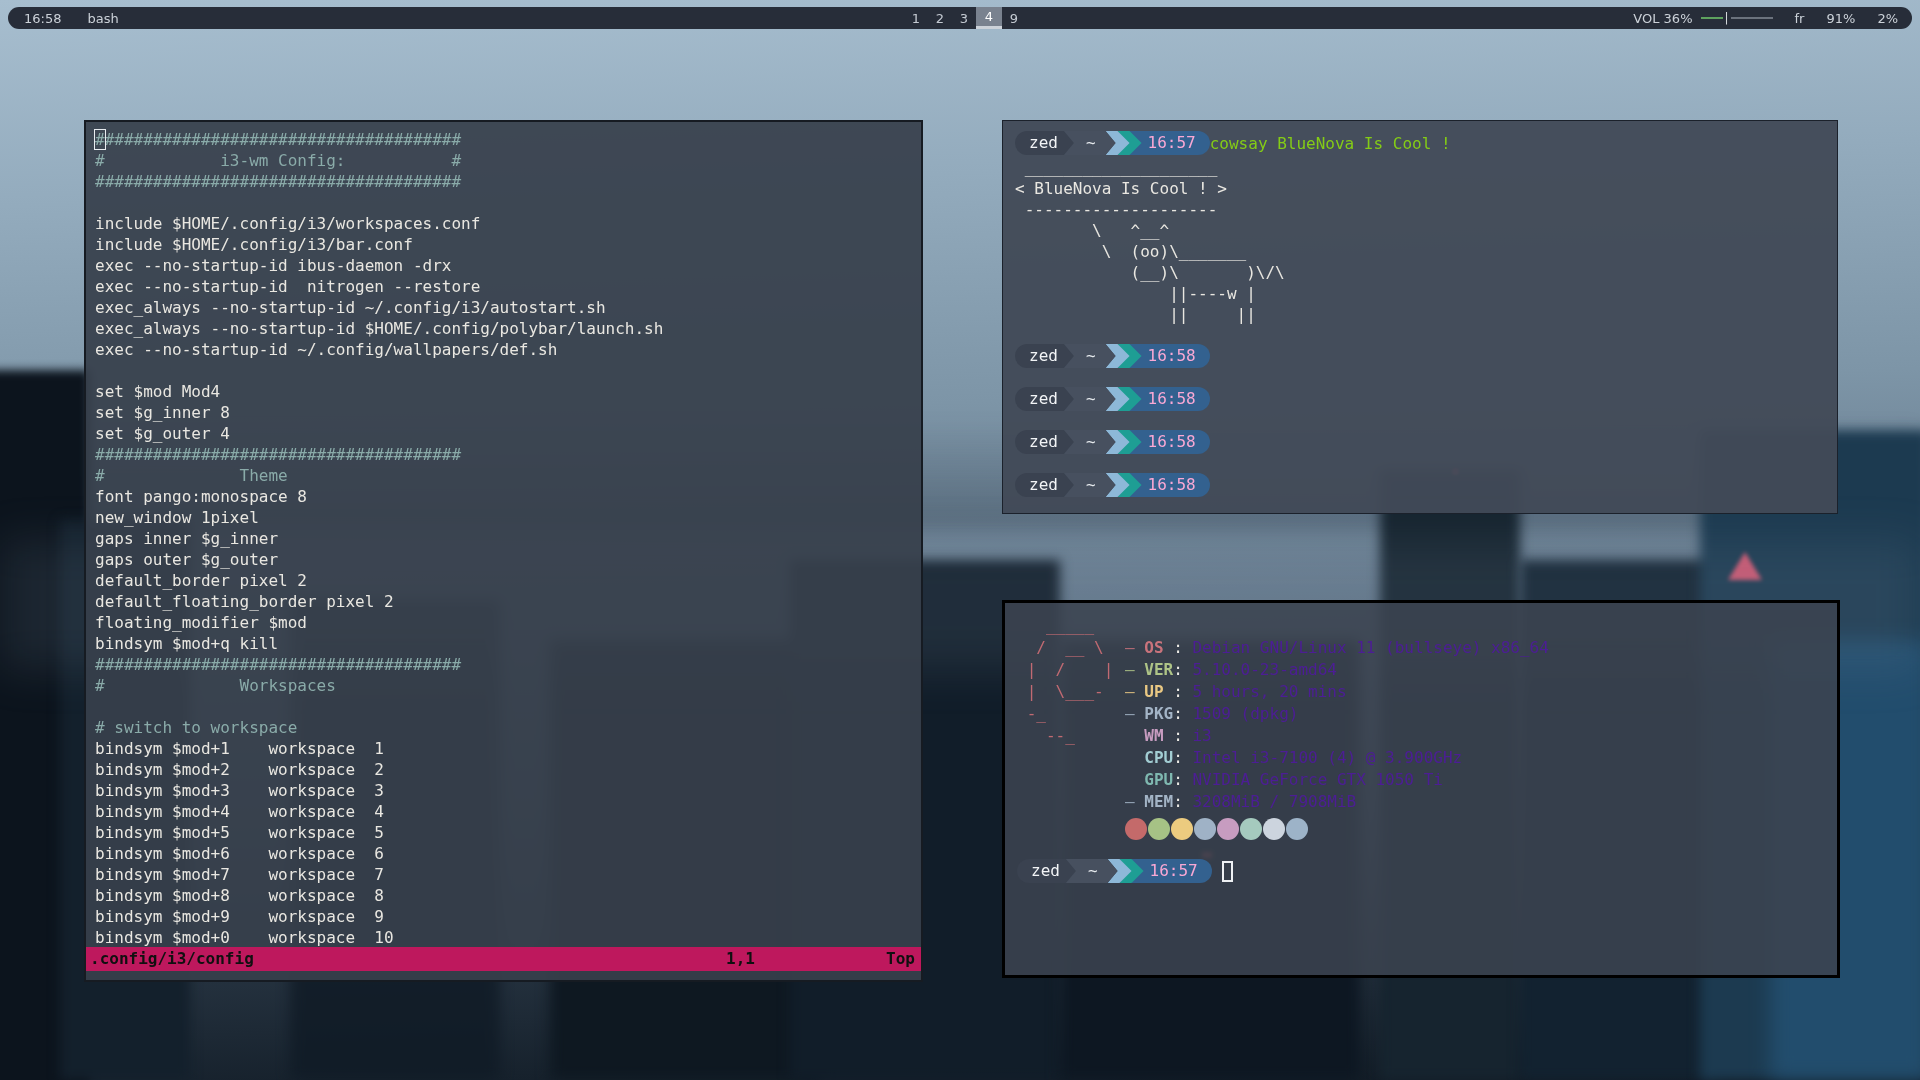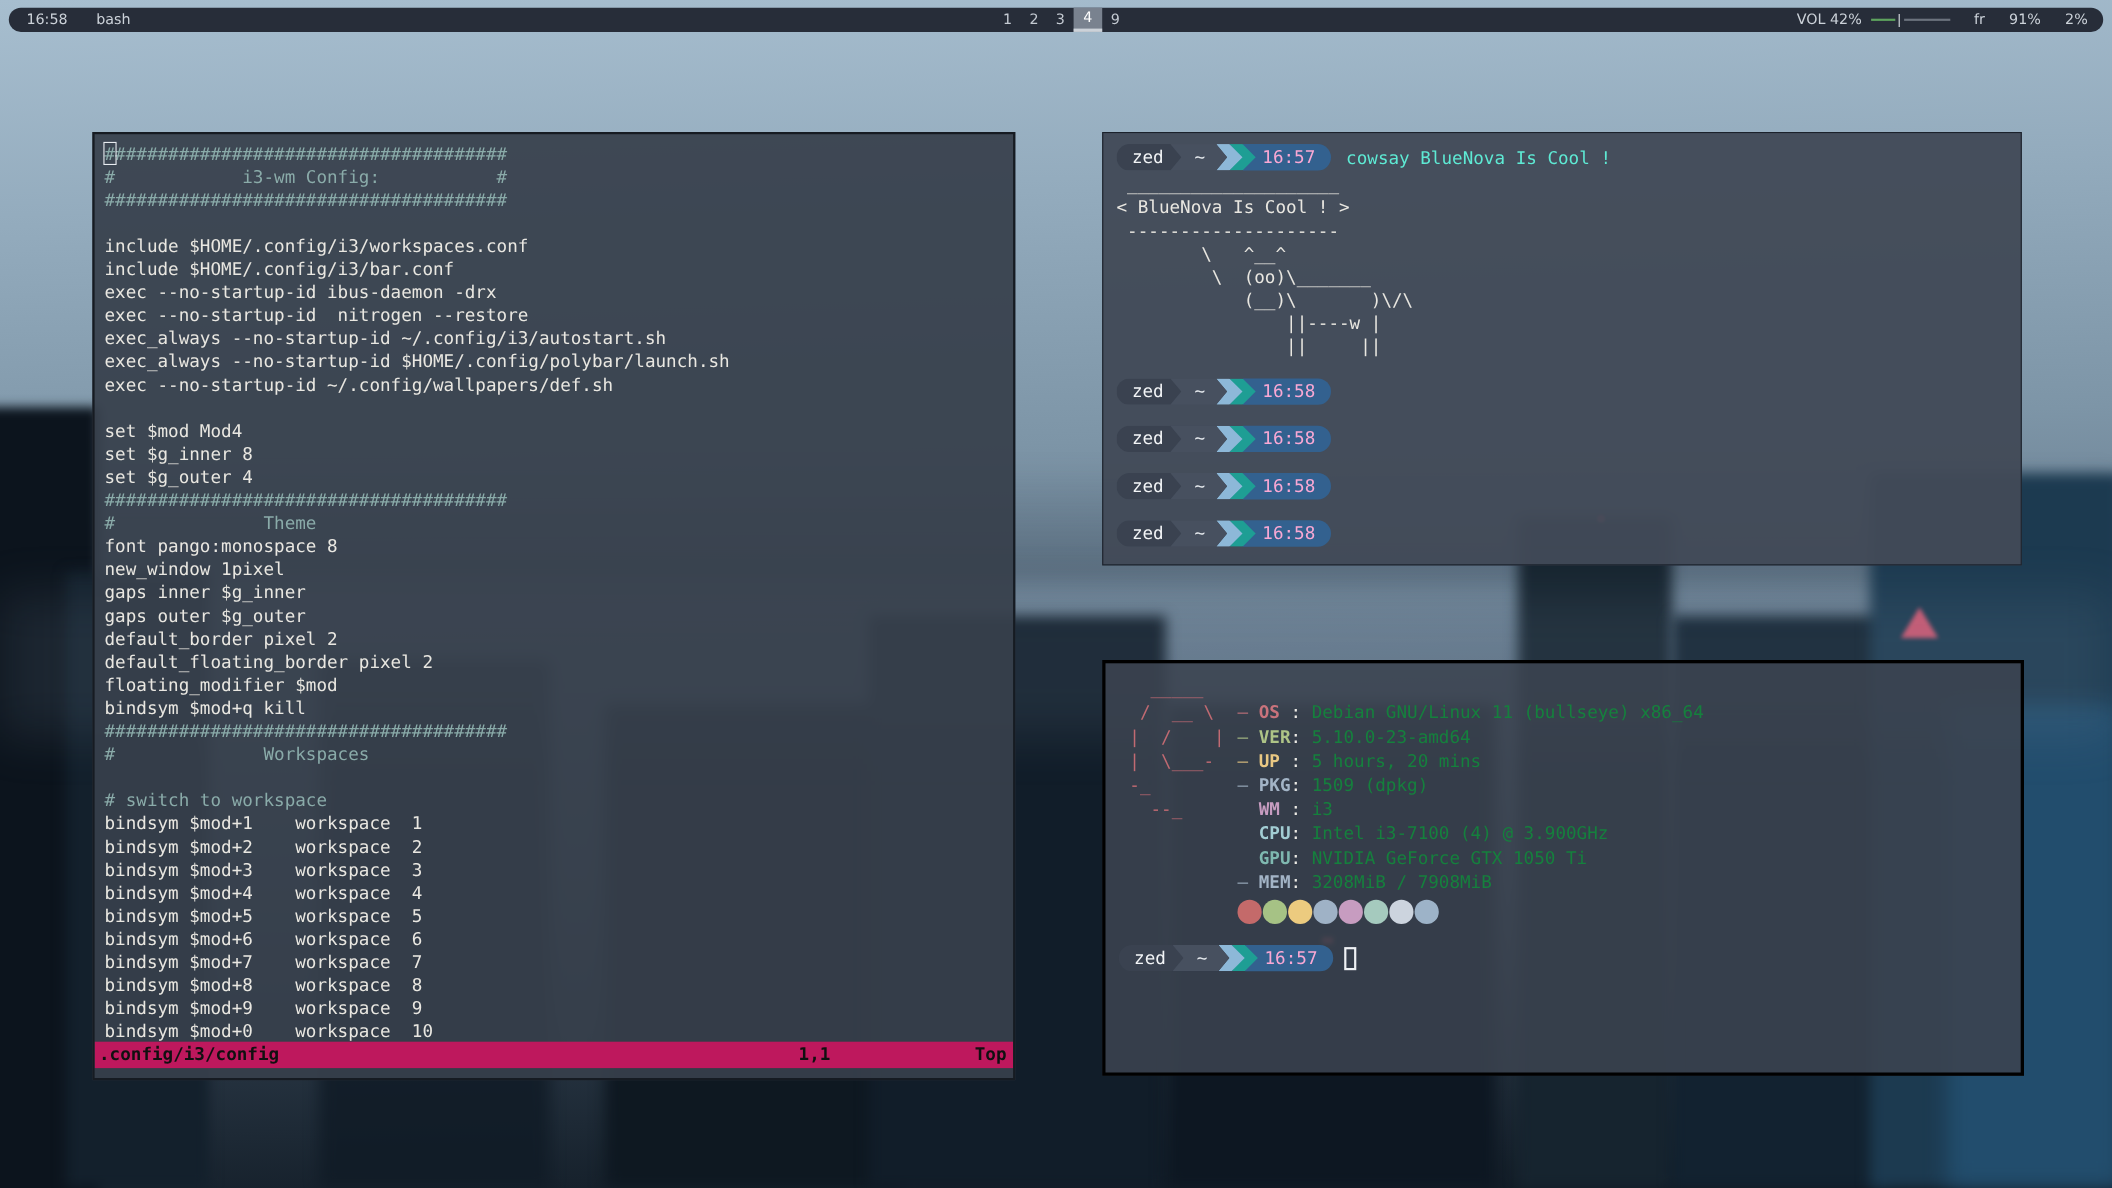--- a/index.html
+++ b/index.html
@@ -64,31 +64,31 @@
   .chev-light { background:var(--c-chl); z-index:3;
     clip-path:polygon(0 0,12px 0,100% 50%,12px 100%,0 100%,10px 50%); }
   .chev-teal { background:var(--c-cht); z-index:2;
     clip-path:polygon(0 0,12px 0,100% 50%,12px 100%,0 100%,10px 50%); }
   .seg-time { background:var(--c-time); border-radius:0 12px 12px 0; padding:0 14px 0 18px;
     position:relative; z-index:1; color:#f9a8d4; }
 
   
   .cw-body { padding:10px 12px; }
   .cw-row1 { display:flex; align-items:center; }
-  .cw-cmd { margin-left:14px; color:#5eead4; }
+  .cw-cmd { color:#84cc16; }
   .cw-art { line-height:21px; white-space:pre; color:#e9e7e1; margin-top:2px; }
   .cw-prompt { margin-top:19px; }
 
   
   .ft-body { padding:12px 12px 0 12px; }
   .ft-cols { display:flex; }
   .ft-art { width:108px; line-height:22px; white-space:pre; }
   .ft-info { margin-top:22px; line-height:22px; white-space:pre; }
   .ft-line .dash { opacity:.85; }
-  .ft-line .val { color:#15803d; }
+  .ft-line .val { color:#4c1d95; }
   .ft-line .sep { color:#edebe6; }
   .ft-dots { margin-top:4px; height:26px; }
   .dot { display:inline-block; width:22px; height:22px; border-radius:50%; margin-right:1px; vertical-align:middle; }
   .ft-prow { margin-top:16px; display:flex; align-items:center; }
   .hollow-cursor { display:inline-block; width:11px; height:21px; border:2px solid #eef1f4; margin-left:10px; }
 </style>
 </head>
 <body style="--c-user: #3a4250; --c-dir: #47505f; --c-chl: #8db8d8; --c-cht: #1e9e94; --c-time: #33618f;">
 
 <div class="wall">
@@ -116,21 +116,21 @@
   </div>
   <div class="tb-ws">
       <div class="ws">1</div>
       <div class="ws">2</div>
       <div class="ws">3</div>
       <div class="ws active">4</div>
       <div class="ws">9</div>
     </div>
   <div class="tb-right">
     <div class="vol-wrap">
-      <span>VOL 42%</span>
+      <span>VOL 36%</span>
       <span class="vol-bar">
         <span class="vol-fill"></span>
         <span class="vol-knob">|</span>
         <span class="vol-rest"></span>
       </span>
     </div>
     <span>fr</span>
     <span>91%</span>
     <span>2%</span>
   </div>

